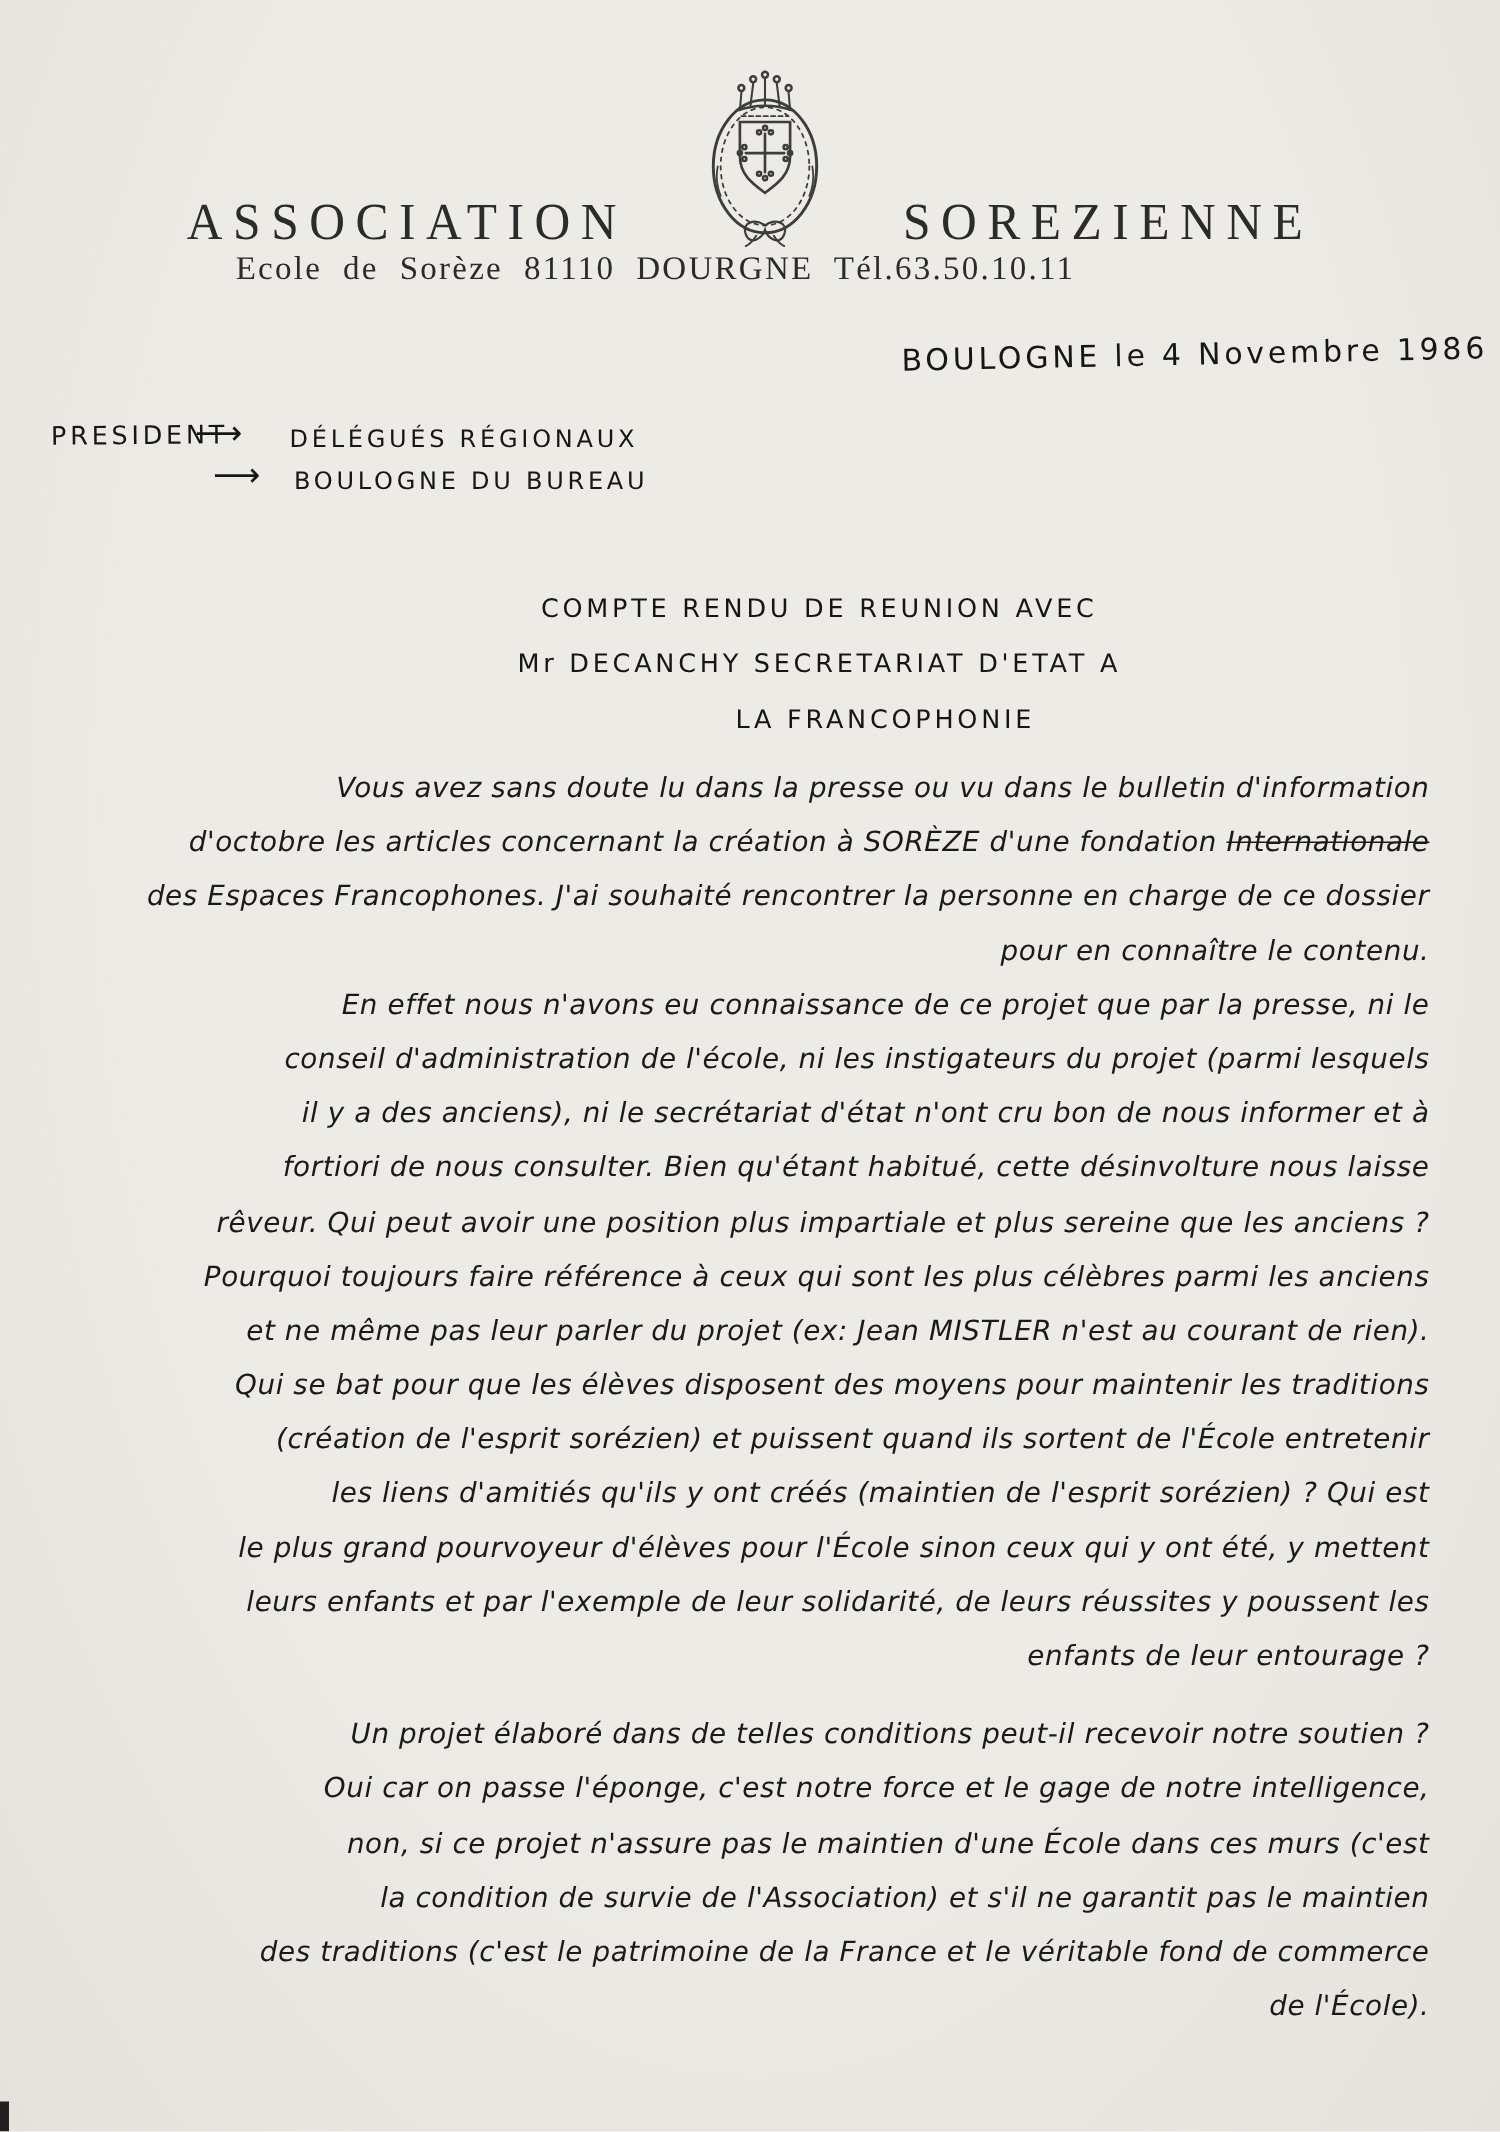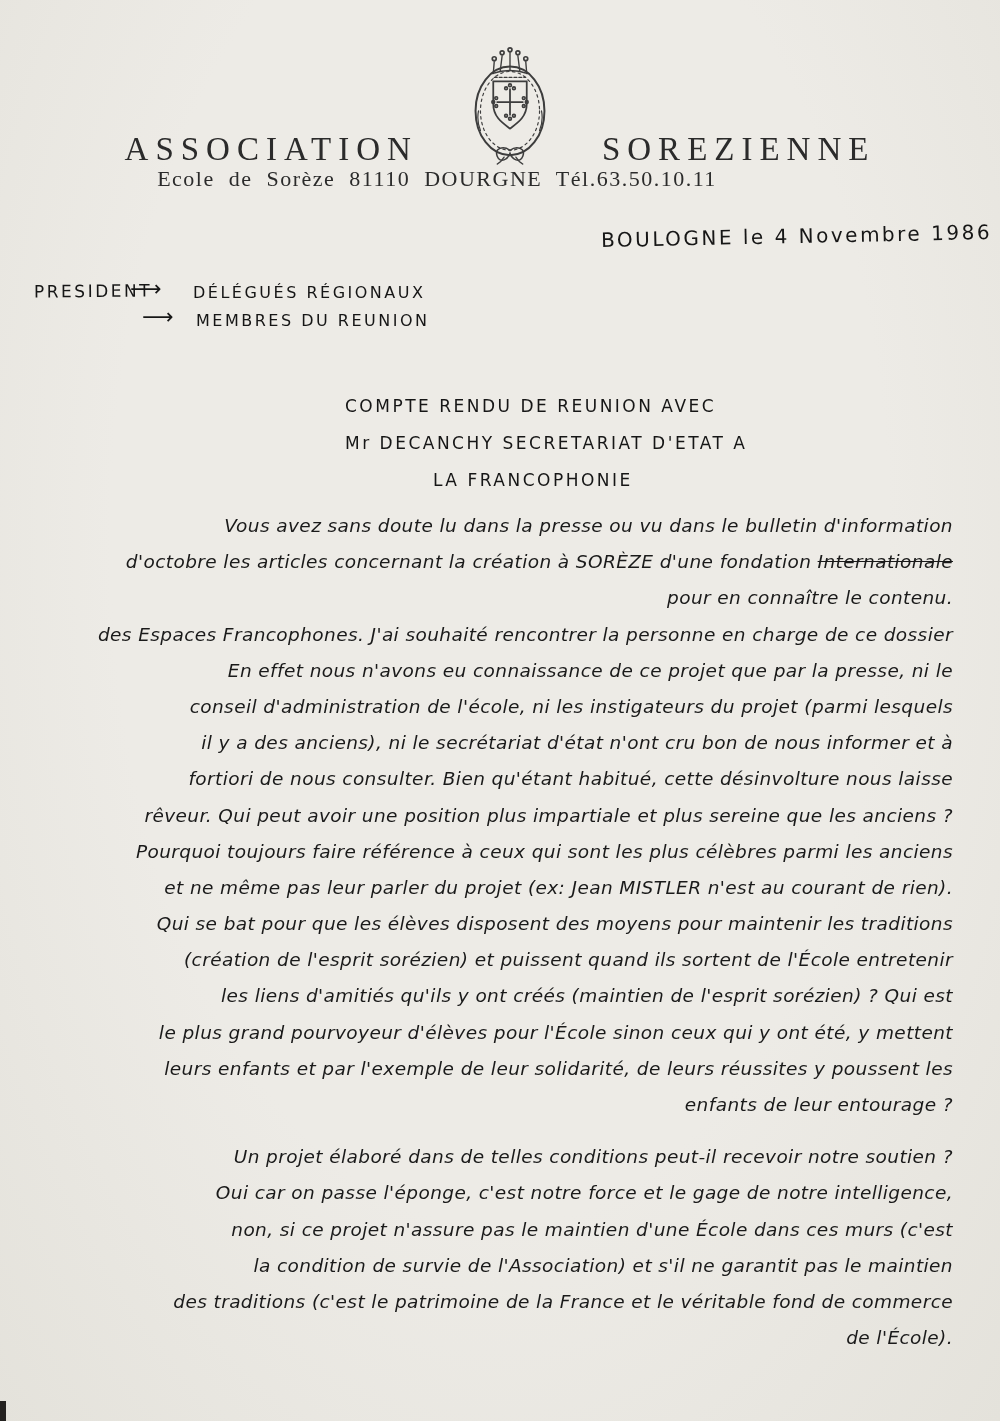--- a/index.html
+++ b/index.html
@@ -40,21 +40,21 @@
     white-space:nowrap;
   }
   
   .routing-from{top:281px;left:34px;font-size:17px;transform:rotate(-0.5deg);}
   .arrow{font-size:22px;color:#161616;line-height:1;}
   .arrow1{top:278px;left:130px;}
   .arrow2{top:306px;left:142px;}
   .recipient1{top:283px;left:193px;font-size:16px;}
   .recipient2{top:311px;left:196px;font-size:16px;}
   
-  .title-block{top:388px;left:345px;}
+  .title-block{top:388px;left:345px;text-align:center;}
   .title-line{display:block;font-size:17px;line-height:37px;white-space:nowrap;}
   .title-line.t3{margin-left:88px;}
   
   .body-block{top:508px;left:93px;width:860px;text-align:right;}
   .bl{
     display:block;height:36.2px;line-height:36.2px;white-space:nowrap;
     font-size:18.5px;letter-spacing:0.4px;
   }
   .ind1{text-indent:57px;}
   .ind2{text-indent:76px;margin-top:16px;}
@@ -107,34 +107,34 @@
   <div class="lh-address">Ecole de Sorèze 81110 DOURGNE Tél.63.50.10.11</div>
 </header>
 
 <div class="abs handcaps dateline">BOULOGNE le 4 Novembre 1986</div>
 
 <div>
   <span class="abs handcaps routing-from">PRESIDENT</span>
   <span class="abs arrow arrow1">⟶</span>
   <span class="abs handcaps recipient1">DÉLÉGUÉS RÉGIONAUX</span>
   <span class="abs arrow arrow2">⟶</span>
-  <span class="abs handcaps recipient2">MEMBRES DU REUNION</span>
+  <span class="abs handcaps recipient2">BOULOGNE DU BUREAU</span>
 </div>
 
 <div class="abs title-block">
   <span class="handcaps title-line">COMPTE RENDU DE REUNION AVEC</span>
   <span class="handcaps title-line">Mr DECANCHY  SECRETARIAT D'ETAT A</span>
   <span class="handcaps title-line t3">LA FRANCOPHONIE</span>
 </div>
 
 <div class="abs body-block">
   <span class="hand bl ind1">Vous avez sans doute lu dans la presse ou vu dans le bulletin d'information</span>
   <span class="hand bl"><span>d'octobre les articles concernant la création à SORÈZE d'une fondation </span><span class="struck">Internationale</span></span>
+  <span class="hand bl">des Espaces Francophones.  J'ai souhaité rencontrer la personne en charge de ce dossier</span>
   <span class="hand bl">pour en connaître le contenu.</span>
-  <span class="hand bl">des Espaces Francophones.  J'ai souhaité rencontrer la personne en charge de ce dossier</span>
   <span class="hand bl ind1">En effet nous n'avons eu connaissance de ce projet que par la presse, ni le</span>
   <span class="hand bl">conseil d'administration de l'école, ni les instigateurs du projet (parmi lesquels</span>
   <span class="hand bl">il y a des anciens), ni le secrétariat d'état n'ont cru bon de nous informer et à</span>
   <span class="hand bl">fortiori de nous consulter.  Bien qu'étant habitué, cette désinvolture nous laisse</span>
   <span class="hand bl">rêveur.  Qui peut avoir une position plus impartiale et plus sereine que les anciens ?</span>
   <span class="hand bl">Pourquoi toujours faire référence à ceux qui sont les plus célèbres parmi les anciens</span>
   <span class="hand bl">et ne même pas leur parler du projet (ex: Jean MISTLER n'est au courant de rien).</span>
   <span class="hand bl">Qui se bat pour que les élèves disposent des moyens pour maintenir les traditions</span>
   <span class="hand bl">(création de l'esprit sorézien) et puissent quand ils sortent de l'École entretenir</span>
   <span class="hand bl">les liens d'amitiés qu'ils y ont créés (maintien de l'esprit sorézien) ?  Qui est</span>

